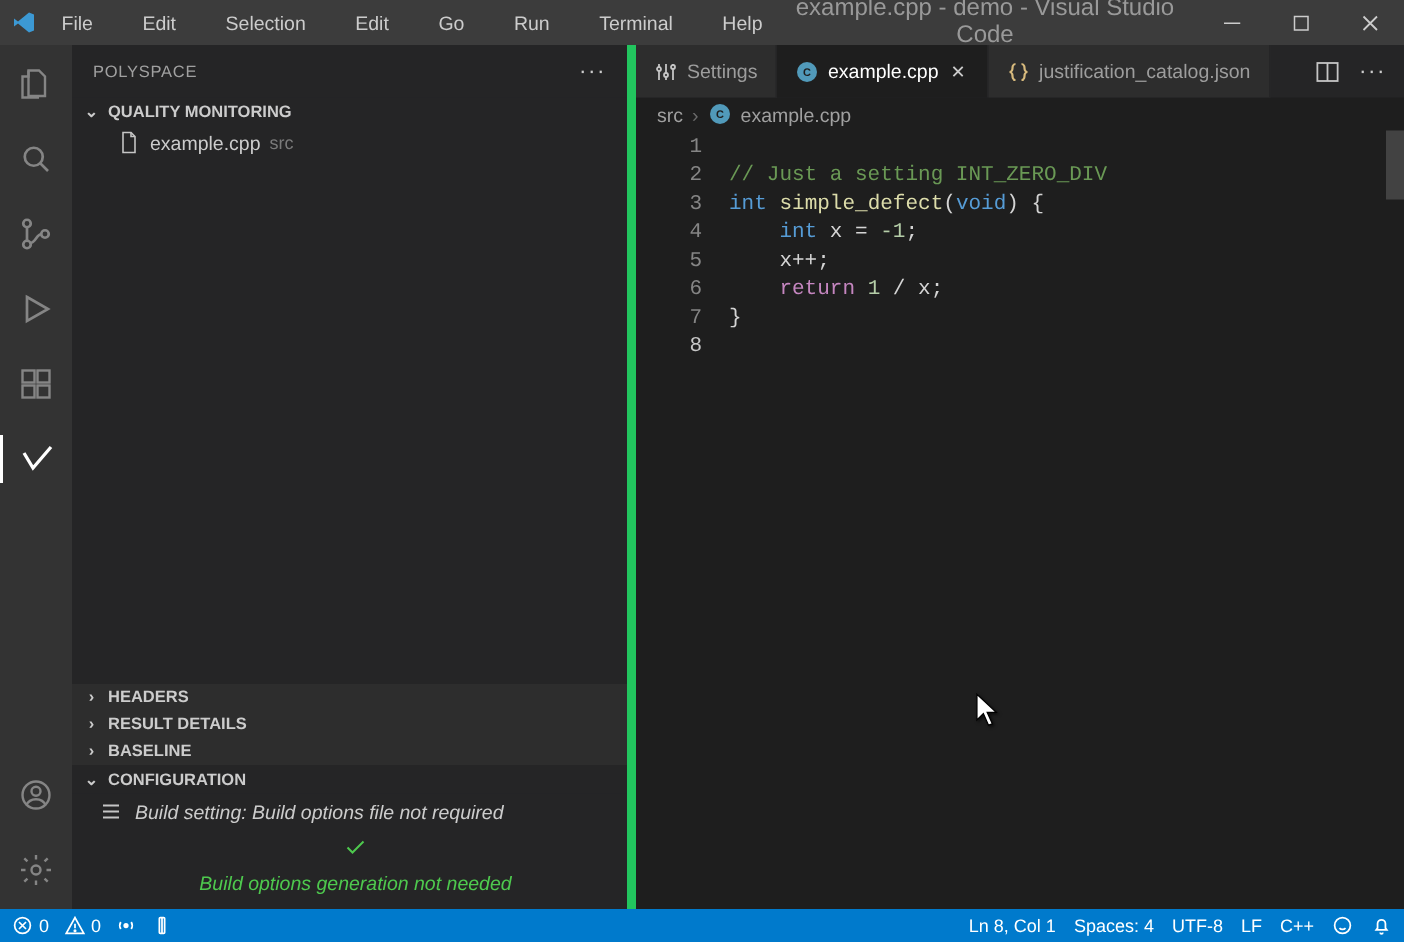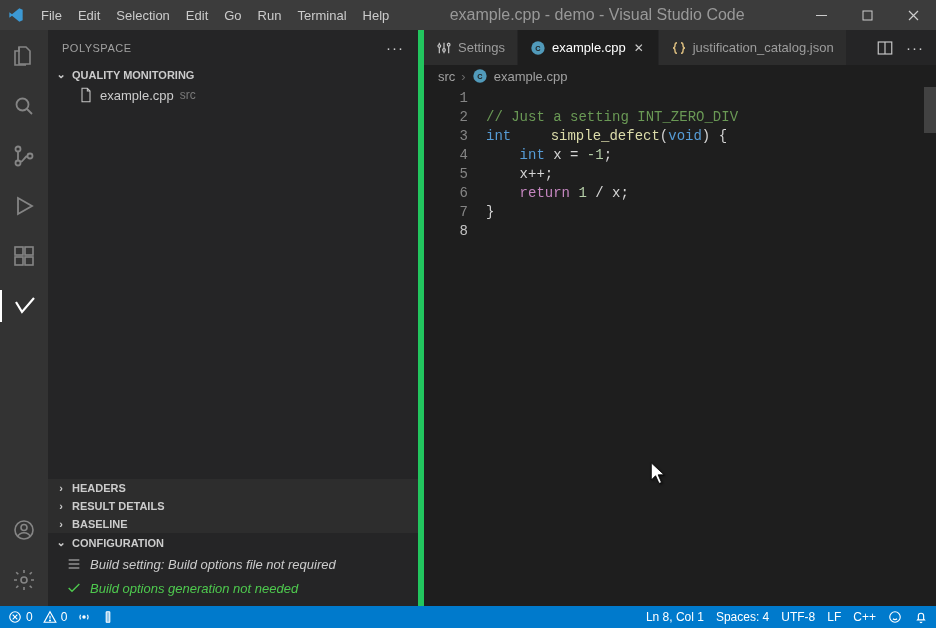--- a/index.html
+++ b/index.html
@@ -24,21 +24,21 @@
     --syn-flow:#c586c0;
     --syn-text:#d4d4d4;
     --json-amber:#d7ba7d;
     --ok-green:#4ec94e;
     --section-bg:#2d2d2d;
     --active-indicator:#ffffff;
   }
   html,body{margin:0;padding:0;width:936px;height:628px;background:var(--bg);font-family:"Segoe UI",Arial,sans-serif;font-size:13px;color:var(--panel-fg);overflow:hidden;position:relative;}
   .titlebar{height:30px;background:var(--title-bg);display:flex;align-items:center;padding:0 8px;color:var(--title-fg);user-select:none;}
   .titlebar .logo{width:16px;height:16px;margin-right:10px;display:flex;align-items:center;}
-  .titlebar .menus{display:flex;gap:2px;}
+  .titlebar .menus{display:flex;gap:19px;}
   .titlebar .menus span{padding:4px 7px;border-radius:3px;cursor:default;}
   .titlebar .title-center{flex:1;text-align:center;color:var(--title-muted);font-size:16px;}
   .titlebar .wincontrols{display:flex;gap:0;margin-right:-8px;}
   .titlebar .wincontrols div{width:46px;height:30px;display:flex;align-items:center;justify-content:center;color:var(--title-fg);}
 
   .main{position:absolute;top:30px;left:0;right:0;bottom:22px;display:flex;}
   .activitybar{width:48px;background:var(--sidebar-bg);display:flex;flex-direction:column;align-items:center;justify-content:space-between;padding:6px 0;}
   .actgroup{display:flex;flex-direction:column;align-items:center;gap:10px;width:100%;}
   .actitem{width:48px;height:40px;display:flex;align-items:center;justify-content:center;color:var(--sidebar-fg);position:relative;}
   .actitem.active{color:#ffffff;}
@@ -48,21 +48,21 @@
   .sidepanel{width:370px;background:var(--panel-bg);display:flex;flex-direction:column;}
   .sidehdr{height:35px;display:flex;align-items:center;justify-content:space-between;padding:0 14px;color:var(--panel-fg-dim);font-size:11px;letter-spacing:0.5px;}
   .sidehdr .more{font-size:15px;letter-spacing:1px;color:var(--panel-fg);}
   .section{display:flex;align-items:center;gap:4px;padding:3px 6px;font-size:11px;font-weight:700;color:var(--panel-fg);background:var(--panel-bg);cursor:default;}
   .section.shade{background:var(--section-bg);}
   .section .chev{width:14px;display:inline-flex;justify-content:center;font-size:11px;color:var(--panel-fg);}
   .treeitem{display:flex;align-items:center;gap:6px;padding:3px 10px 3px 30px;font-size:13px;color:var(--panel-fg);}
   .treeitem .loc{color:#7a7a7a;font-size:12px;}
   .sidemiddle{flex:1;}
   .config-row{display:flex;align-items:center;gap:8px;padding:4px 10px 4px 18px;font-size:13px;color:var(--panel-fg);font-style:italic;}
-  .config-row.ok{color:var(--ok-green);}
+  .config-row.ok{color:var(--ok-green);flex-direction:column;}
   .config-row svg{width:16px;height:16px;flex:0 0 16px;}
 
   .editorpane{flex:1;background:var(--bg);display:flex;flex-direction:column;border-left:6px solid #22c55e;}
   .tabbar{height:35px;background:var(--panel-bg);display:flex;align-items:stretch;}
   .tab{display:flex;align-items:center;gap:6px;padding:0 12px;background:var(--tab-inactive-bg);color:#9d9d9d;font-size:13px;border-right:1px solid #252526;cursor:default;}
   .tab.active{background:var(--tab-active-bg);color:#ffffff;}
   .tab .ticon{width:16px;height:16px;display:flex;align-items:center;}
   .tab .close{width:14px;height:14px;display:flex;align-items:center;justify-content:center;font-size:12px;color:var(--panel-fg);}
   .tabactions{margin-left:auto;display:flex;align-items:center;gap:8px;padding:0 10px;color:var(--panel-fg);}
   .tabactions div{width:22px;height:22px;display:flex;align-items:center;justify-content:center;border-radius:3px;}
@@ -70,21 +70,21 @@
   .breadcrumb{height:22px;display:flex;align-items:center;gap:6px;padding:0 14px;color:#a0a0a0;font-size:13px;}
   .breadcrumb .sep{color:#6a6a6a;}
   .breadcrumb .bicon{width:16px;height:16px;display:flex;align-items:center;}
 
   .code{flex:1;font-family:Consolas,"Courier New",monospace;font-size:14px;line-height:19px;padding-top:2px;position:relative;}
   .codeline{display:flex;}
   .gutter{width:44px;text-align:right;padding-right:18px;color:var(--editor-line);flex:0 0 44px;user-select:none;}
   .codeline.current .gutter{color:#c6c6c6;}
   .linetxt{white-space:pre;color:var(--syn-text);}
   .k{color:var(--syn-keyword);}
-  .fn{color:var(--syn-func);margin-left:31px;}
+  .fn{color:var(--syn-func);}
   .cm{color:var(--syn-comment);}
   .nm{color:var(--syn-num);}
   .fl{color:var(--syn-flow);}
   .scroll-indicator{position:absolute;top:0;right:0;width:12px;height:46px;background:#424242;}
 
   .statusbar{position:absolute;left:0;right:0;bottom:0;height:22px;background:var(--accent-blue);color:#fff;display:flex;align-items:center;font-size:12px;padding:0 8px;gap:10px;}
   .statusbar .left{display:flex;align-items:center;gap:10px;}
   .statusbar .right{margin-left:auto;display:flex;align-items:center;gap:12px;}
   .statusbar .item{display:flex;align-items:center;gap:4px;}
   .statusbar .item svg{width:14px;height:14px;}

